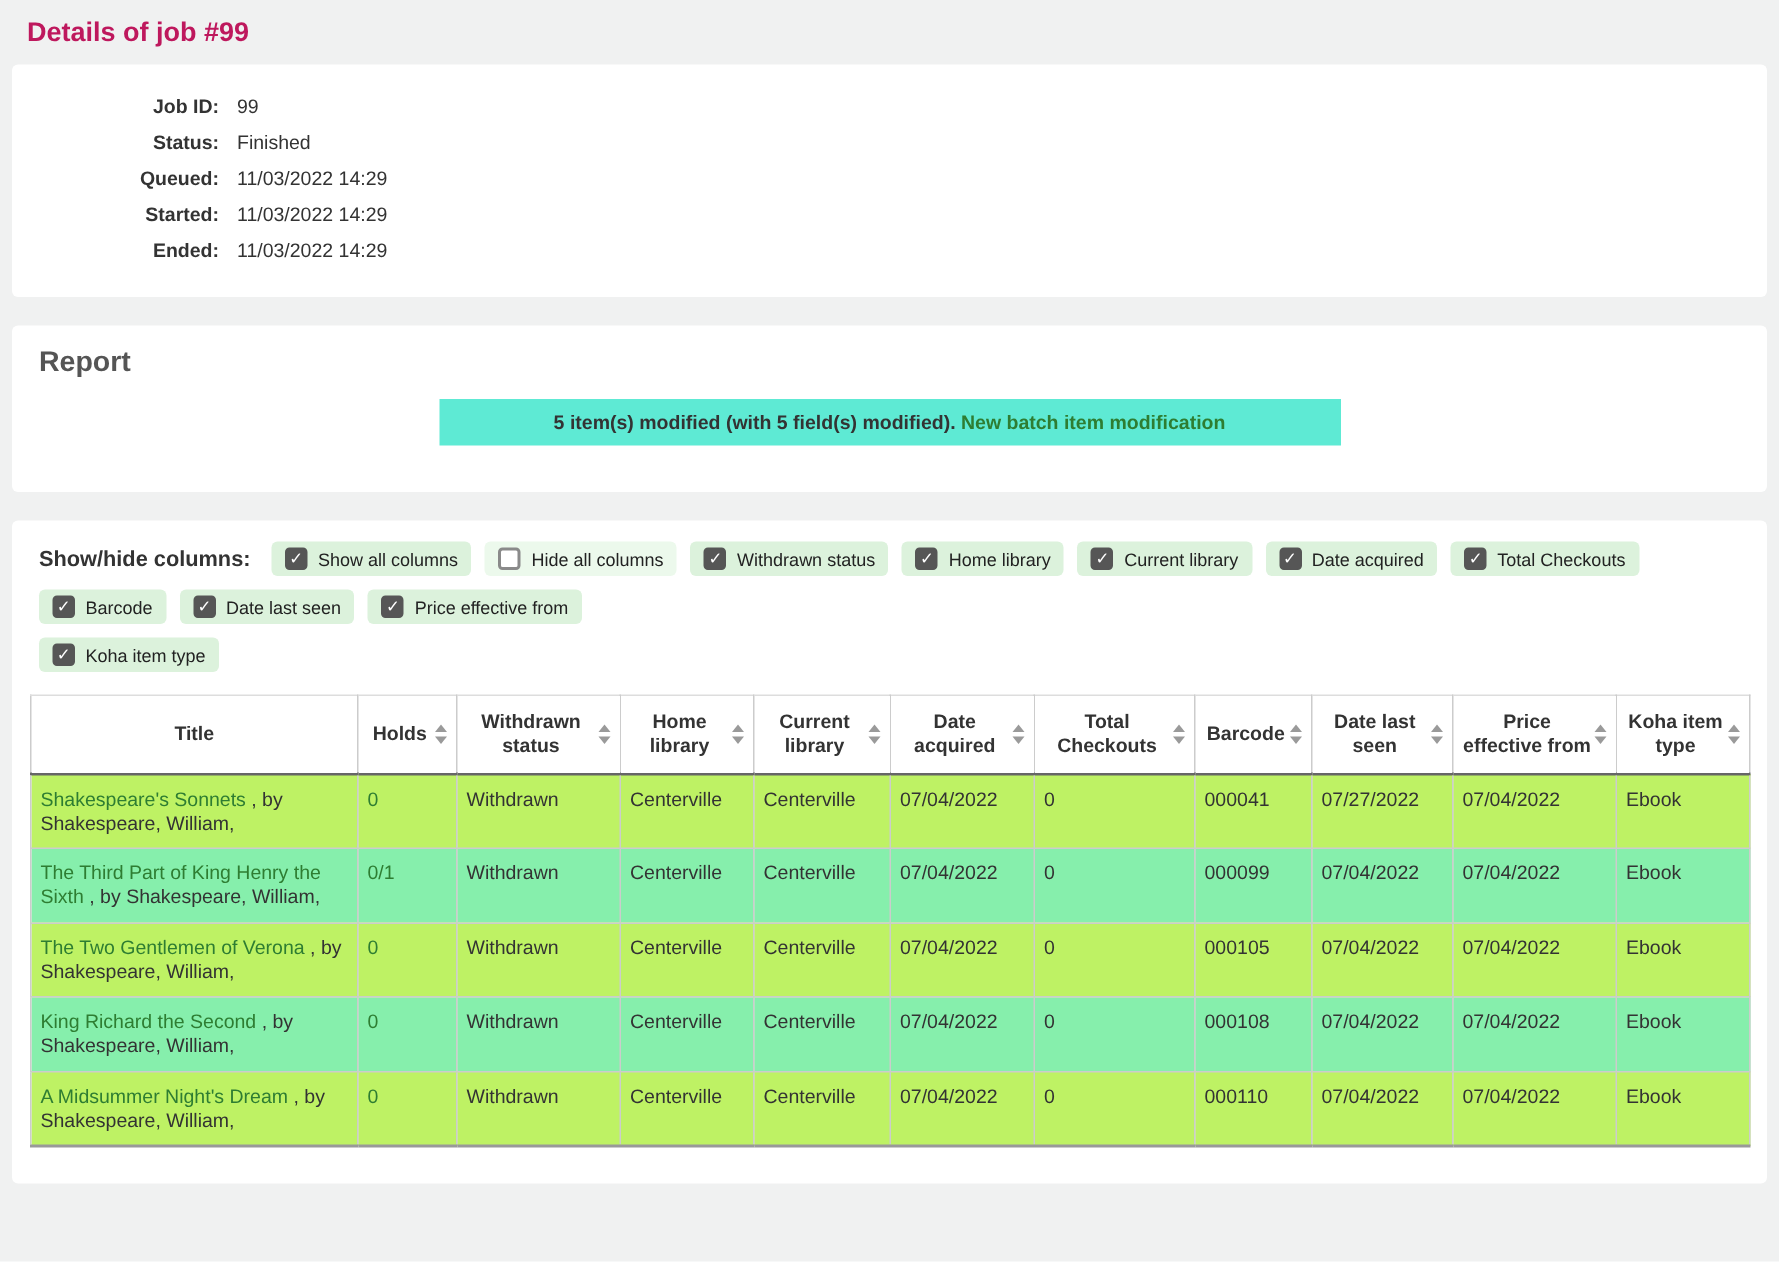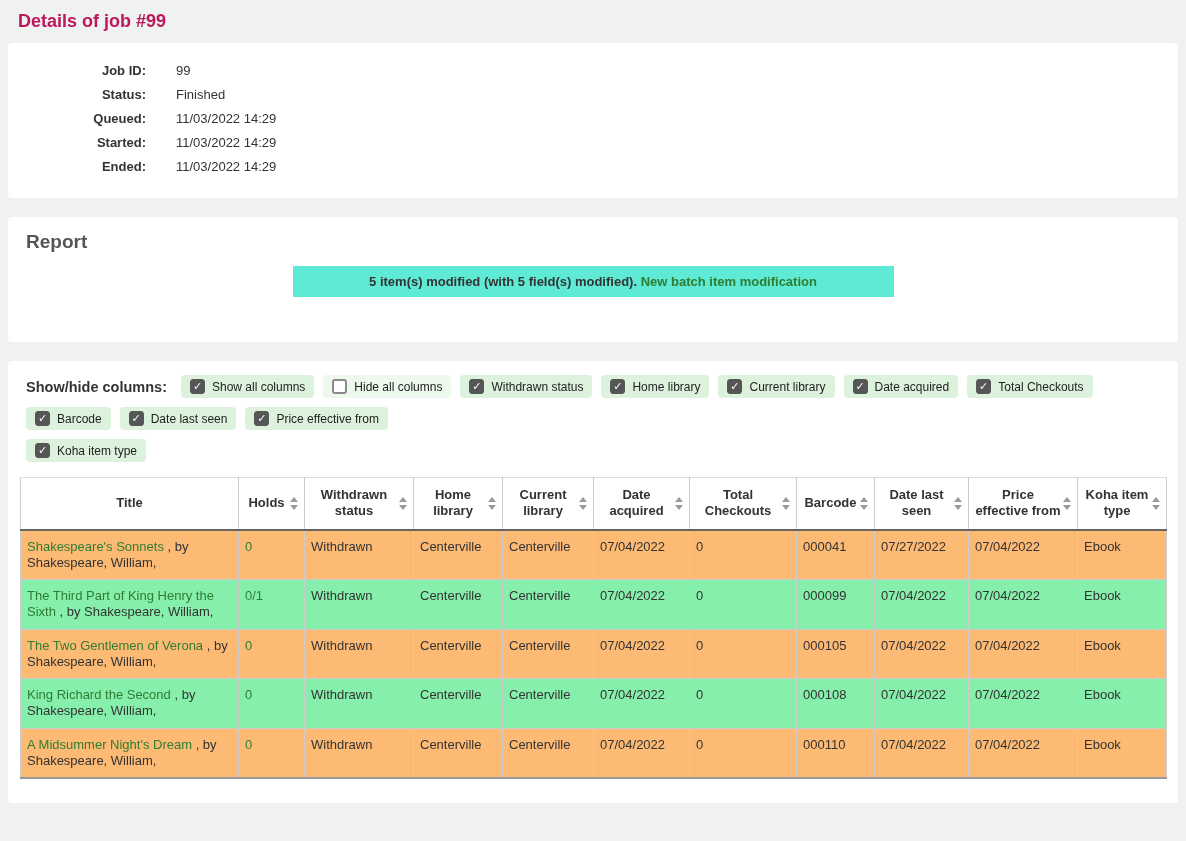--- a/index.html
+++ b/index.html
@@ -19,34 +19,34 @@
     color: #be185d;
     margin: 11px 18px 11px 18px;
   }
 
   .panel {
     background: #ffffff;
     border-radius: 4px;
     margin: 0 8px 19px 8px;
   }
   .panel-job      { padding: 21px 12px 24px 12px; }
-  .panel-report   { padding: 14px 12px 45px 12px; }
+  .panel-report   { padding: 14px 12px 31px 12px; }
   .panel-messages { padding: 12px 12px 24px 12px; }
 
   .section-heading {
     font-size: 19px;
     font-weight: bold;
     color: #555;
     margin: 0 0 13px 6px;
   }
 
   
   .kv-row { display: flex; margin-bottom: 10px; line-height: 14px; }
   .kv-row:last-child { margin-bottom: 0; }
-  .kv-label { width: 126px; text-align: right; font-weight: bold; margin-right: 30px; flex: none; }
+  .kv-label { width: 126px; text-align: right; font-weight: bold; margin-right: 12px; flex: none; }
   .kv-value { color: #333; }
 
   
   .dialog-message {
     width: 601px;
     margin: 0 auto;
     background: #5eead4;
     text-align: center;
     padding: 8px 4px;
     color: #333;
@@ -105,21 +105,21 @@
     border-left: 4px solid transparent; border-right: 4px solid transparent;
     border-top: 5px solid #9a9a9a;
   }
   .messages-table tbody td {
     padding: 8px 6px;
     vertical-align: top;
     line-height: 1.25;
     color: #333;
     background: #86efac;
   }
-  .messages-table tbody tr.stripe td { background: #fdba74; }
+  .messages-table tbody tr.stripe td { background: #bef264; }
   .messages-table tbody tr:last-child td { border-bottom: 2px solid #999; }
 </style>
 </head>
 <body>
 
 <h1 class="page-title">Details of job #99</h1>
 
 <div class="panel panel-job">
   <div id="job-rows">
   <div class="kv-row">

